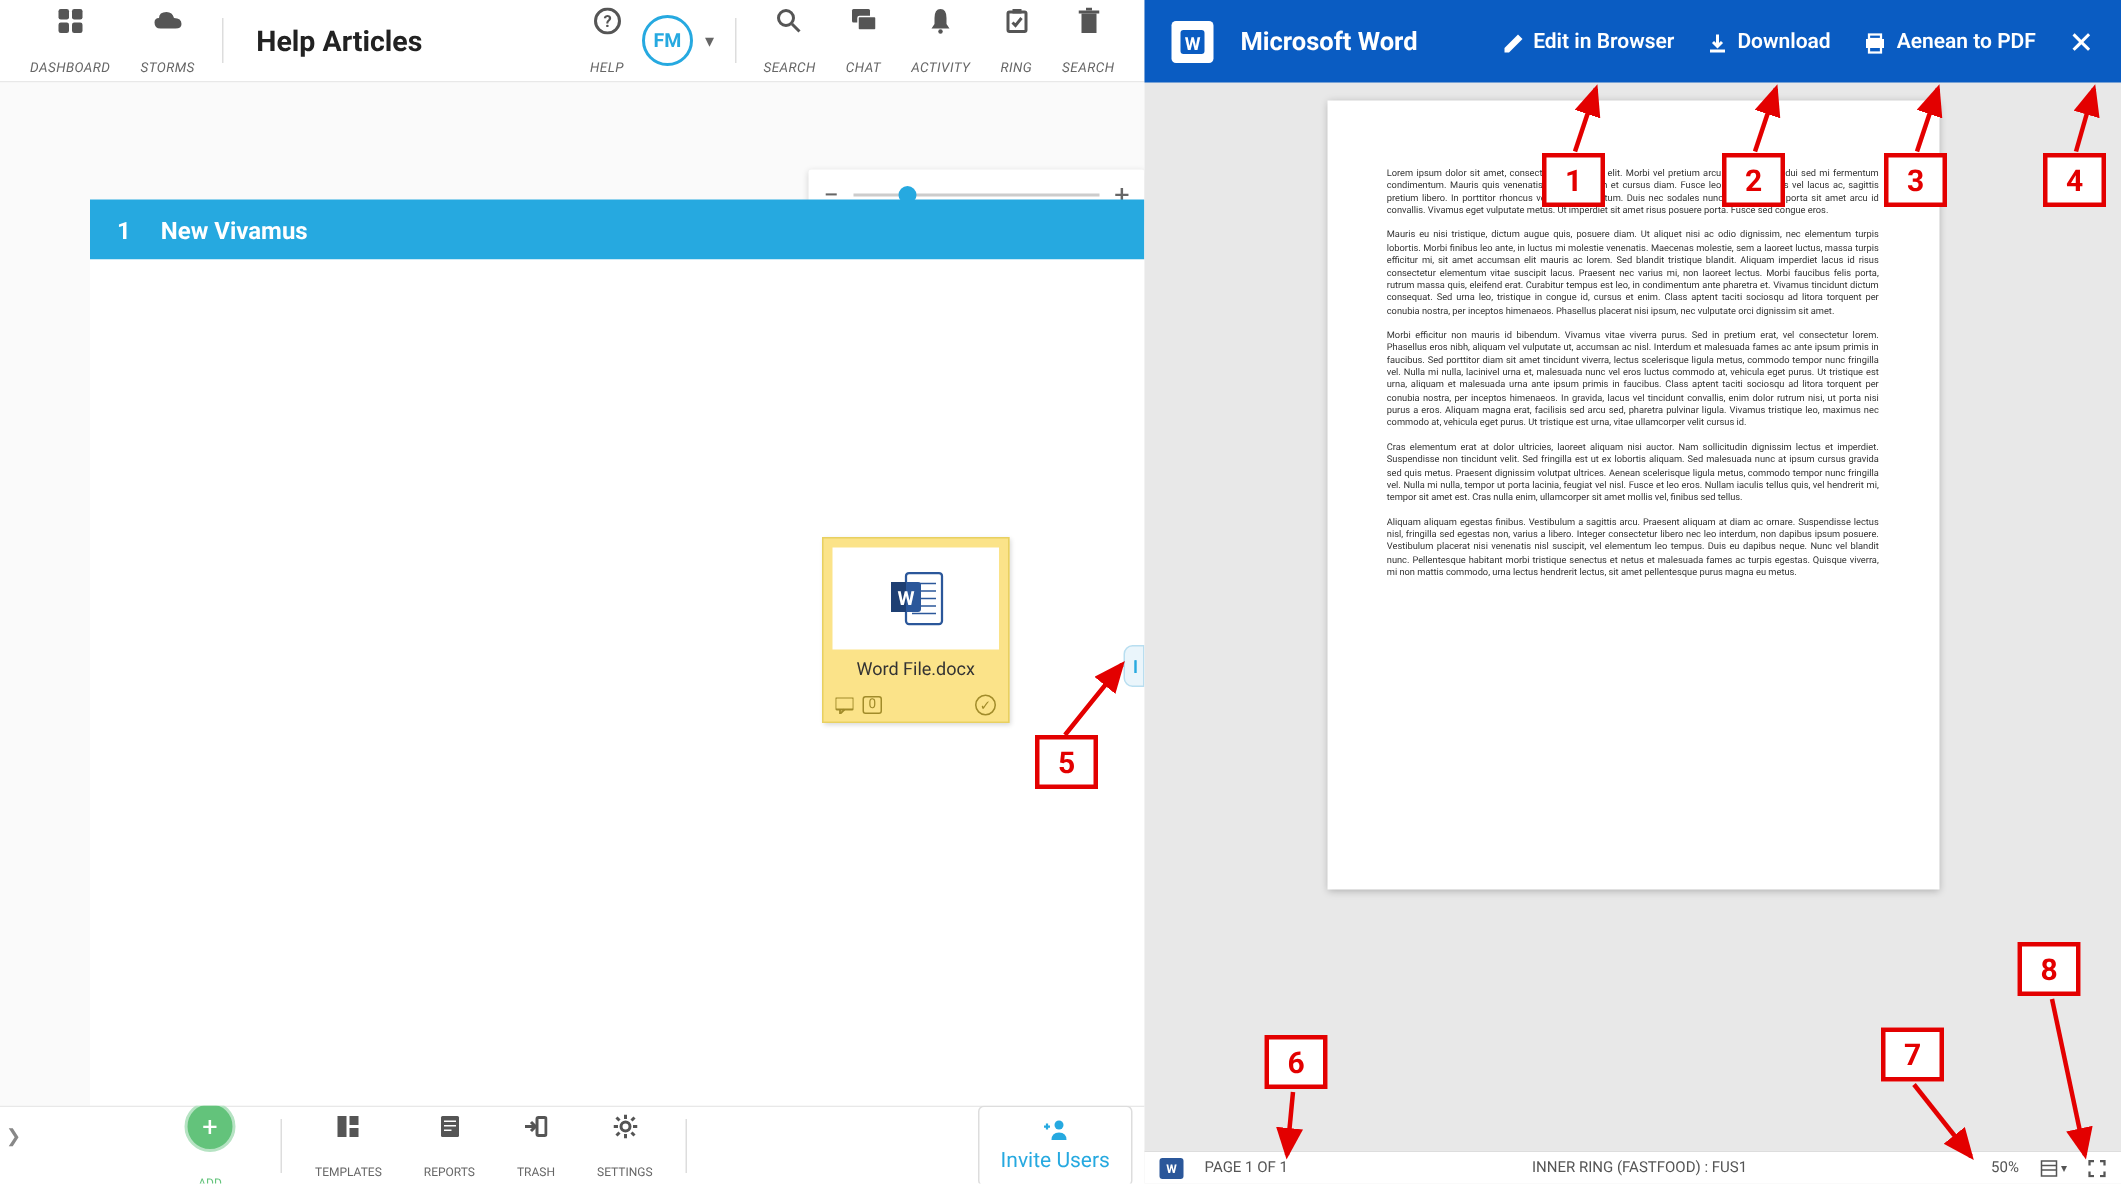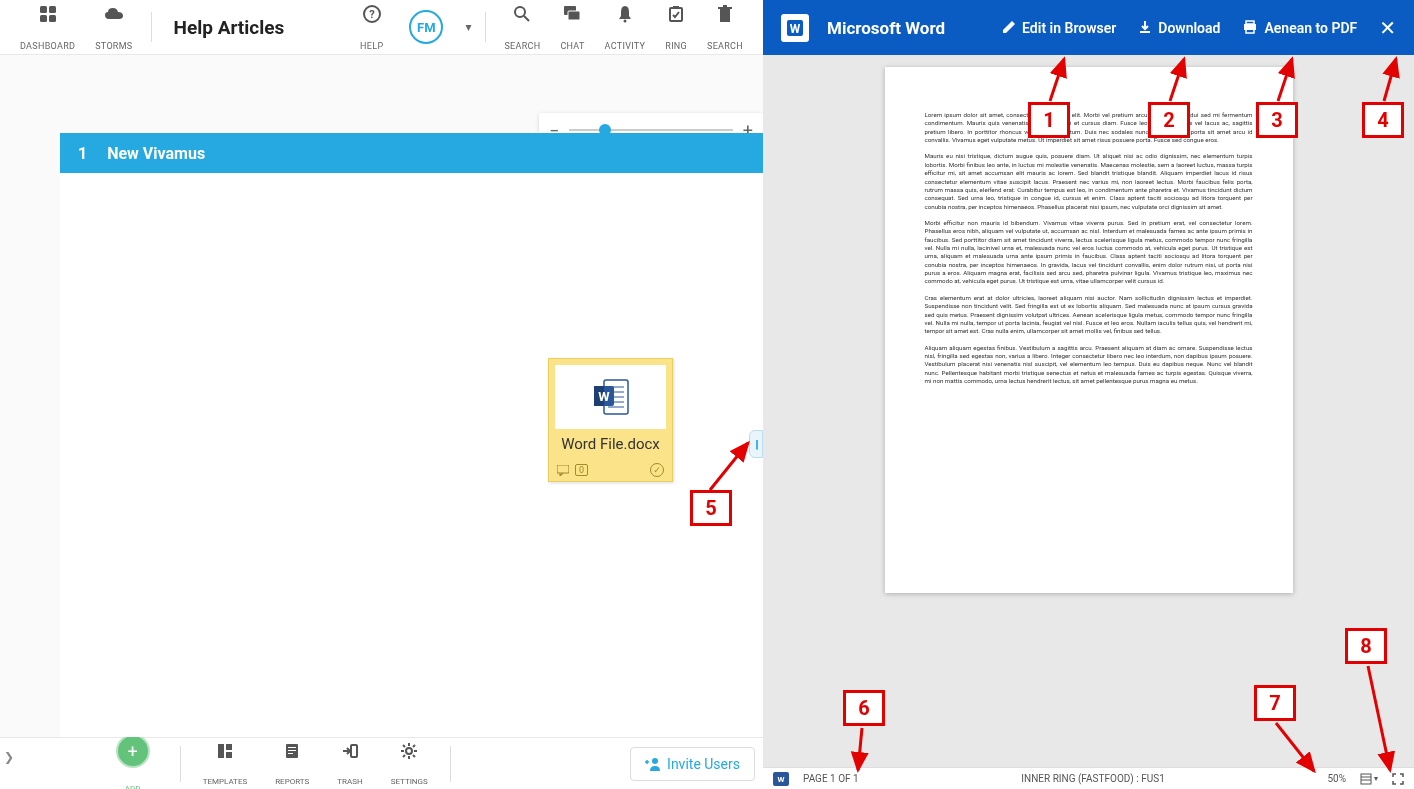--- a/index.html
+++ b/index.html
@@ -4,70 +4,70 @@
 <style>
 * { box-sizing: border-box; margin: 0; padding: 0; font-family: -apple-system, BlinkMacSystemFont, "Segoe UI", Roboto, Arial, sans-serif; }
 body { width: 1414px; height: 789px; overflow: hidden; position: relative; display: flex; }
 .left-panel { width: 763px; height: 789px; position: relative; display: flex; flex-direction: column; background: #fff;}
 .right-panel { width: 651px; height: 789px; position: relative; display: flex; flex-direction: column; background: #e8e8e8; }
 
 
 .top-toolbar { height: 55px; display: flex; align-items: center; border-bottom: 1px solid #e8e8e8; padding: 0 10px; gap:0; }
 .toolbar-group { display: flex; flex-direction: column; align-items: center; justify-content: center; cursor: pointer; padding: 4px 10px; }
 .toolbar-icon { font-size: 18px; color: #555; height: 22px; display:flex; align-items:center; justify-content:center;}
-.toolbar-label { font-size: 9px; color: #666; letter-spacing: 0.3px; margin-top: 16px;}
+.toolbar-label { font-size: 9px; color: #666; letter-spacing: 0.3px; margin-top: 16px; font-style: italic;}
 .divider { width: 1px; height: 30px; background: #ddd; margin: 0 8px; }
 .page-title { font-size: 19px; font-weight: 700; color: #222; margin-left: 14px; }
 .right-tools { margin-left: auto; display: flex; align-items: center; }
-.fm-badge { width: 34px; height: 34px; border-radius: 50%; border: 2px solid #26a9e0; color:#26a9e0; font-weight:700; font-size:13px; display:flex; align-items:center; justify-content:center; margin: 0 16px;}
+.fm-badge { width: 34px; height: 34px; border-radius: 50%; border: 2px solid #26a9e0; color:#26a9e0; font-weight:700; font-size:13px; display:flex; align-items:center; justify-content:center; margin: 0 2px;}
 .chevron { color:#666; font-size:12px; padding:0 6px;}
 
 
 .zoom-bar { position:absolute; top:58px; right:0; width:224px; height:34px; background:#fff; box-shadow:0 1px 4px rgba(0,0,0,0.15); display:flex; align-items:center; padding:0 10px; gap:10px; border-radius:2px;}
 .zoom-btn { font-size:18px; color:#666; cursor:pointer;}
 .zoom-track { flex:1; height:2px; background:#ccc; position:relative; }
 .zoom-handle { width:12px; height:12px; border-radius:50%; background:#26a9e0; position:absolute; top:-5px; left:18%; }
 
 .zoom-tab { position:absolute; top:92px; right:100px; width:46px; height:16px; background:#fff; box-shadow:0 1px 3px rgba(0,0,0,0.15); display:flex; align-items:center; justify-content:center; border-radius:0 0 6px 6px; font-size:10px; color:#888;}
 
 
 .canvas-area { flex:1; position:relative; background:#fafafa; overflow:hidden; }
 .section-header { position:absolute; top:78px; left:60px; right:0; height:40px; background:#26a9e0; display:flex; align-items:center; padding:0 18px; color:#fff; font-weight:700; font-size:16px; gap:20px;}
 .section-body { position:absolute; top:118px; left:60px; right:0; bottom:0; background:#fff;}
 
 
 .word-card { position:absolute; top:303px; left:548px; width:125px; height:124px; background:#fbe389; border:1px solid #e8d060; box-shadow:1px 1px 3px rgba(0,0,0,0.15); display:flex; flex-direction:column;}
 .word-card-inner { margin:6px 6px 0 6px; height:73px; background:#fff; display:flex; align-items:center; justify-content:center;}
-.word-card-label { text-align:center; font-size:15px; color:#333; padding:6px 0; }
+.word-card-label { text-align:center; font-size:12px; color:#333; padding:6px 0; }
 .word-card-footer { display:flex; align-items:center; padding:4px 8px; gap:6px; color:#a18b2a; font-size:11px;}
 .word-card-footer .check { margin-left:auto; width:14px; height:14px; border:1.5px solid #a18b2a; border-radius:50%; display:flex; align-items:center; justify-content:center; font-size:9px;}
 
 .drag-handle { position:absolute; top:375px; right:0; width:14px; height:28px; background:#eaf5fb; border:1px solid #b8def0; border-radius:6px 0 0 6px; display:flex; align-items:center; justify-content:center; color:#26a9e0; font-size:10px; letter-spacing:-2px;}
 
 
 .callout-box { position:absolute; width:42px; height:36px; border:3px solid #e30000; background:#fff; display:flex; align-items:center; justify-content:center; font-size:20px; font-weight:700; color:#e30000; }
 .arrow { position:absolute; pointer-events:none; }
 
 
 .bottom-bar { height:52px; border-top:1px solid #e8e8e8; display:flex; align-items:center; padding:0 8px; background:#fff;}
 .expand-chevron { position:absolute; left:4px; bottom:25px; font-size:12px; color:#888; }
 .bottom-center { margin:0 auto; display:flex; align-items:center; gap:0; }
 .add-btn { width:34px; height:34px; border-radius:50%; background:#63c37b; border:2px solid #b6e3c3; color:#fff; font-size:18px; display:flex; align-items:center; justify-content:center; margin:0 8px;}
 .bottom-item { display:flex; flex-direction:column; align-items:center; padding:0 14px; cursor:pointer;}
 .bottom-item .bi-icon { font-size:16px; color:#555; height:20px; display:flex; align-items:center;}
 .bottom-item .bi-label { font-size:8px; color:#666; margin-top:16px;}
 .bottom-item.add .bi-label { color:#63c37b; font-weight:400;}
-.invite-btn { margin-left:auto; padding:8px 14px; border:1px solid #ddd; border-radius:4px; color:#26a9e0; font-size:14px; display:flex; align-items:center; gap:6px; background:#fff; cursor:pointer;}
+.invite-btn { margin-left:auto; padding:8px 14px; border:1px solid #ddd; border-radius:4px; color:#26a9e0; font-size:14px; display:flex; align-items:center; gap:6px; background:#fff; cursor:pointer;flex-direction:column;}
 
 
 .rp-header { height:55px; background:#0a5cc2; display:flex; align-items:center; padding:0 18px; color:#fff; gap:18px;}
 .rp-word-icon { width:28px; height:28px; background:#fff; border-radius:3px; display:flex; align-items:center; justify-content:center;}
 .rp-title { font-size:17px; font-weight:700; }
 .rp-actions { margin-left:auto; display:flex; align-items:center; gap:22px;}
-.rp-action { display:flex; align-items:flex-start; gap:6px; font-size:14px; font-weight:600; cursor:pointer; }
+.rp-action { display:flex; align-items:flex-end; gap:6px; font-size:14px; font-weight:600; cursor:pointer; }
 .rp-close { font-size:20px; cursor:pointer; font-weight:300;}
 
 
 .doc-area { flex:1; display:flex; justify-content:center; padding-top:12px; overflow:hidden; position:relative;}
 .doc-page { width:408px; height:526px; background:#fff; box-shadow:0 1px 5px rgba(0,0,0,0.25); padding:44px 40px; font-size:6.2px; color:#333; line-height:1.35; text-align:justify;}
 .doc-page p { margin-bottom:8px; }
 
 
 .rp-status { height:22px; background:#fff; border-top:1px solid #ddd; display:flex; align-items:center; padding:0 10px; font-size:10px; color:#555; gap:14px;}
 .rp-status .spacer { flex:1; }

